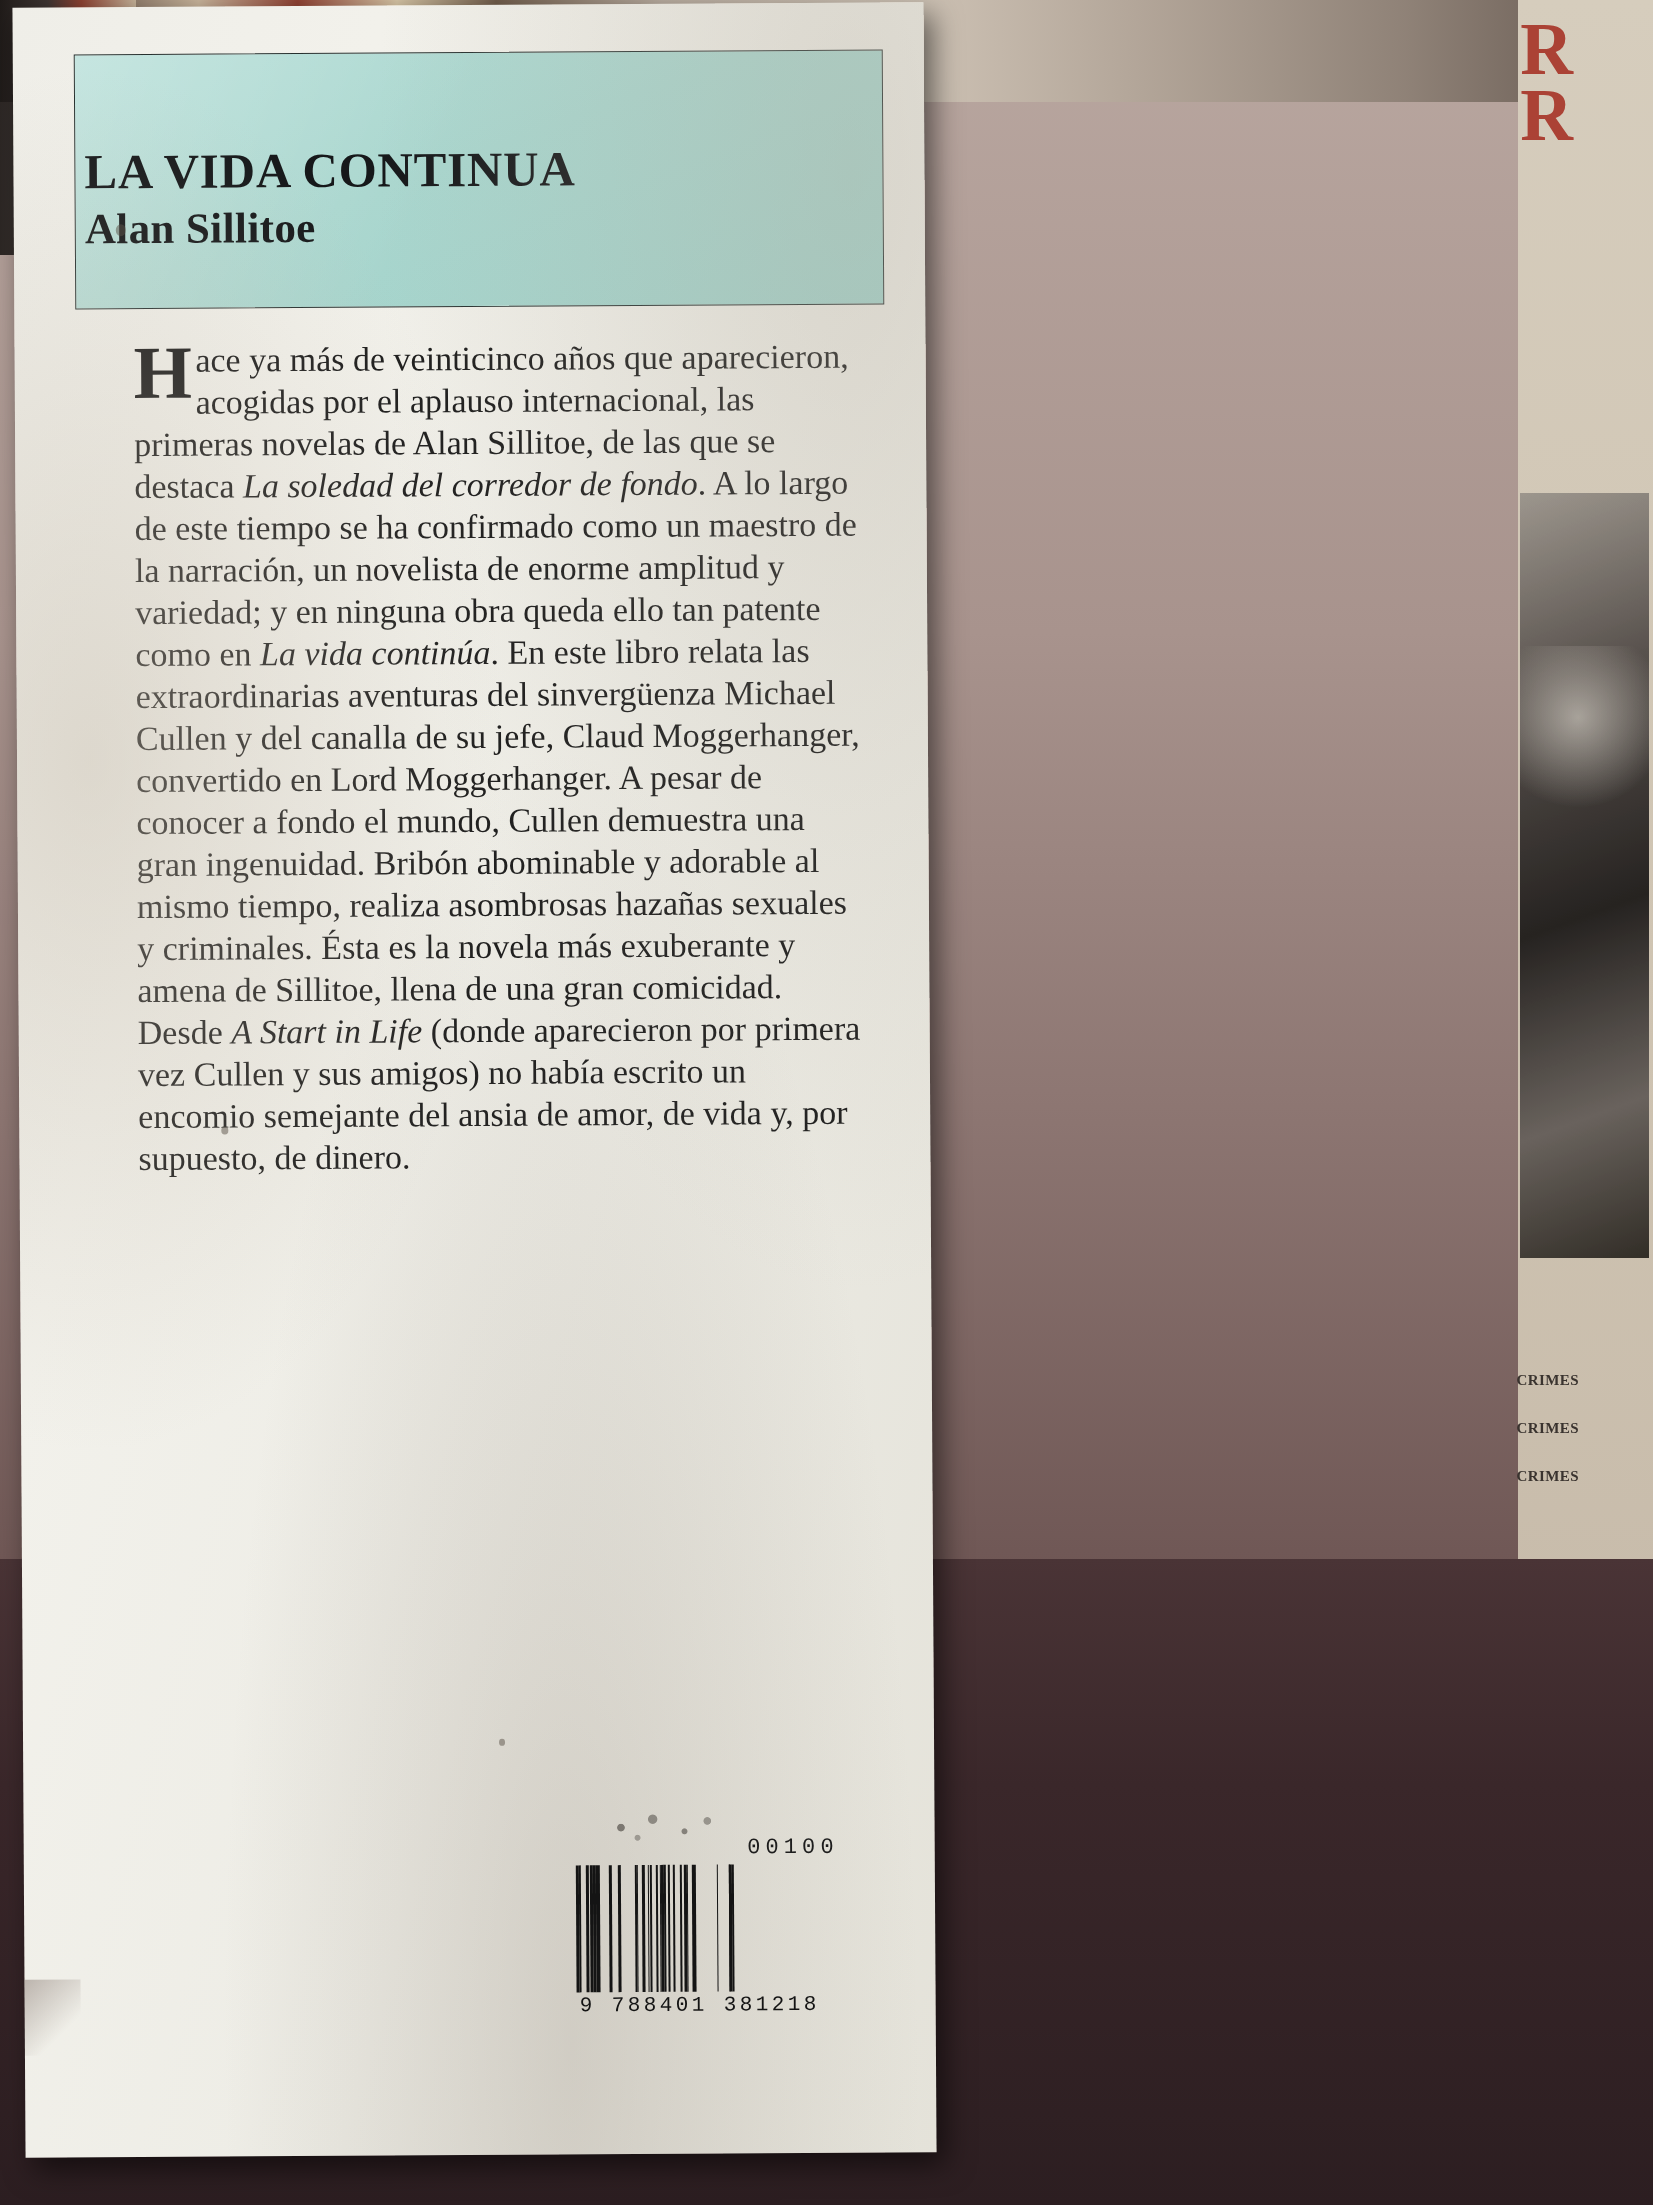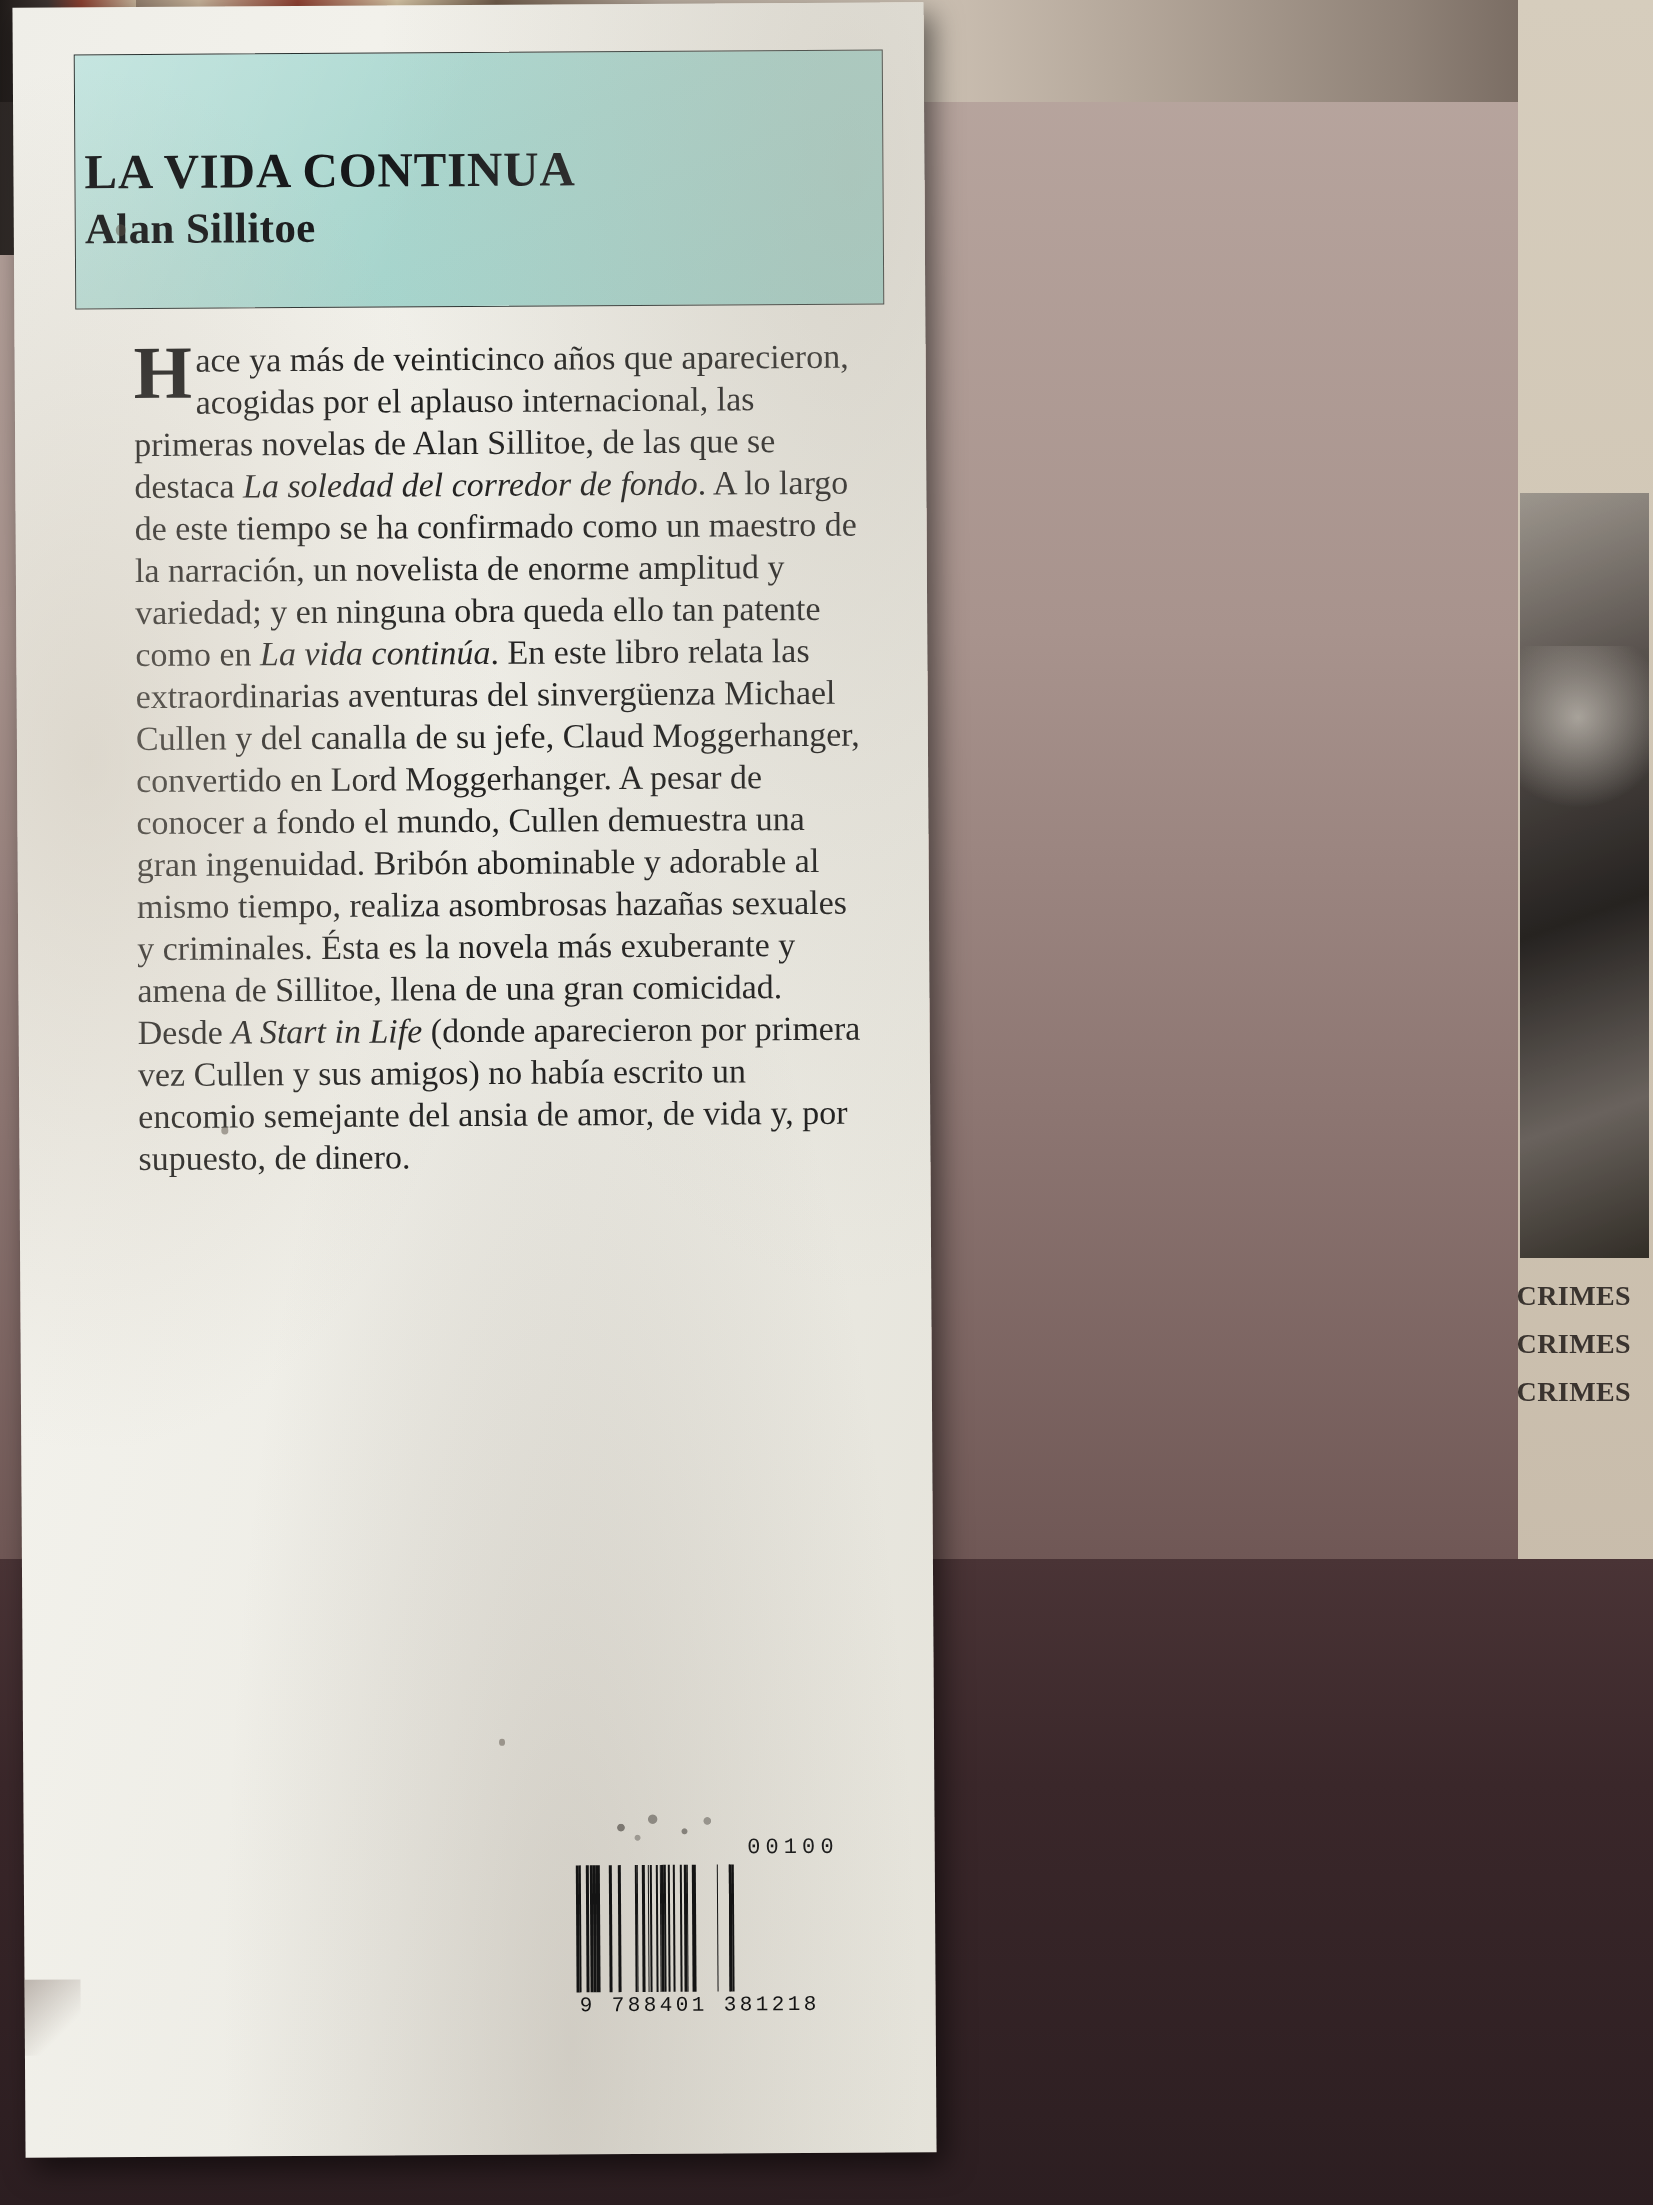--- a/index.html
+++ b/index.html
@@ -75,26 +75,26 @@
     filter: contrast(1.1);
   }
   .poster-photo:after {
     content:"";
     position:absolute;
     left:0; top:153px; width:129px; height:204px;
     background: radial-gradient(circle at 45% 35%, rgba(230,225,215,.55), rgba(0,0,0,0) 60%);
   }
   .poster-caption {
     position: absolute;
-    right: 3.4px; top: 1272px;
+    right: 3.4px; top: 1356px;
     width: 134px;
     color: #2b2522;
     font-family: "Liberation Serif", serif;
     font-weight: bold;
-    font-size: 28px;
+    font-size: 15px;
     line-height: 48px;
     letter-spacing: 0.4px;
     opacity: .9;
   }
   .bg-right-dark {
     position: absolute;
     right: 0; top: 1581px;
     width: 170px; height: 625px;
     background: linear-gradient(180deg,#45302f,#2a1c1e);
   }
@@ -250,20 +250,21 @@
 </head>
 <body>
 
 <div class="scene">
 
   <div class="bg-top"></div>
   <div class="bg-shelf-strip"></div>
   <div class="bg-books-left"></div>
 
   <div class="bg-right-poster">
+    <div class="poster-red-text">R R</div>
     <div class="poster-photo"></div>
   </div>
 
   <div class="poster-caption">
     <div>CRIMES</div>
     <div>CRIMES</div>
     <div>CRIMES</div>
   </div>
 
   <div class="bg-right-dark"></div>

